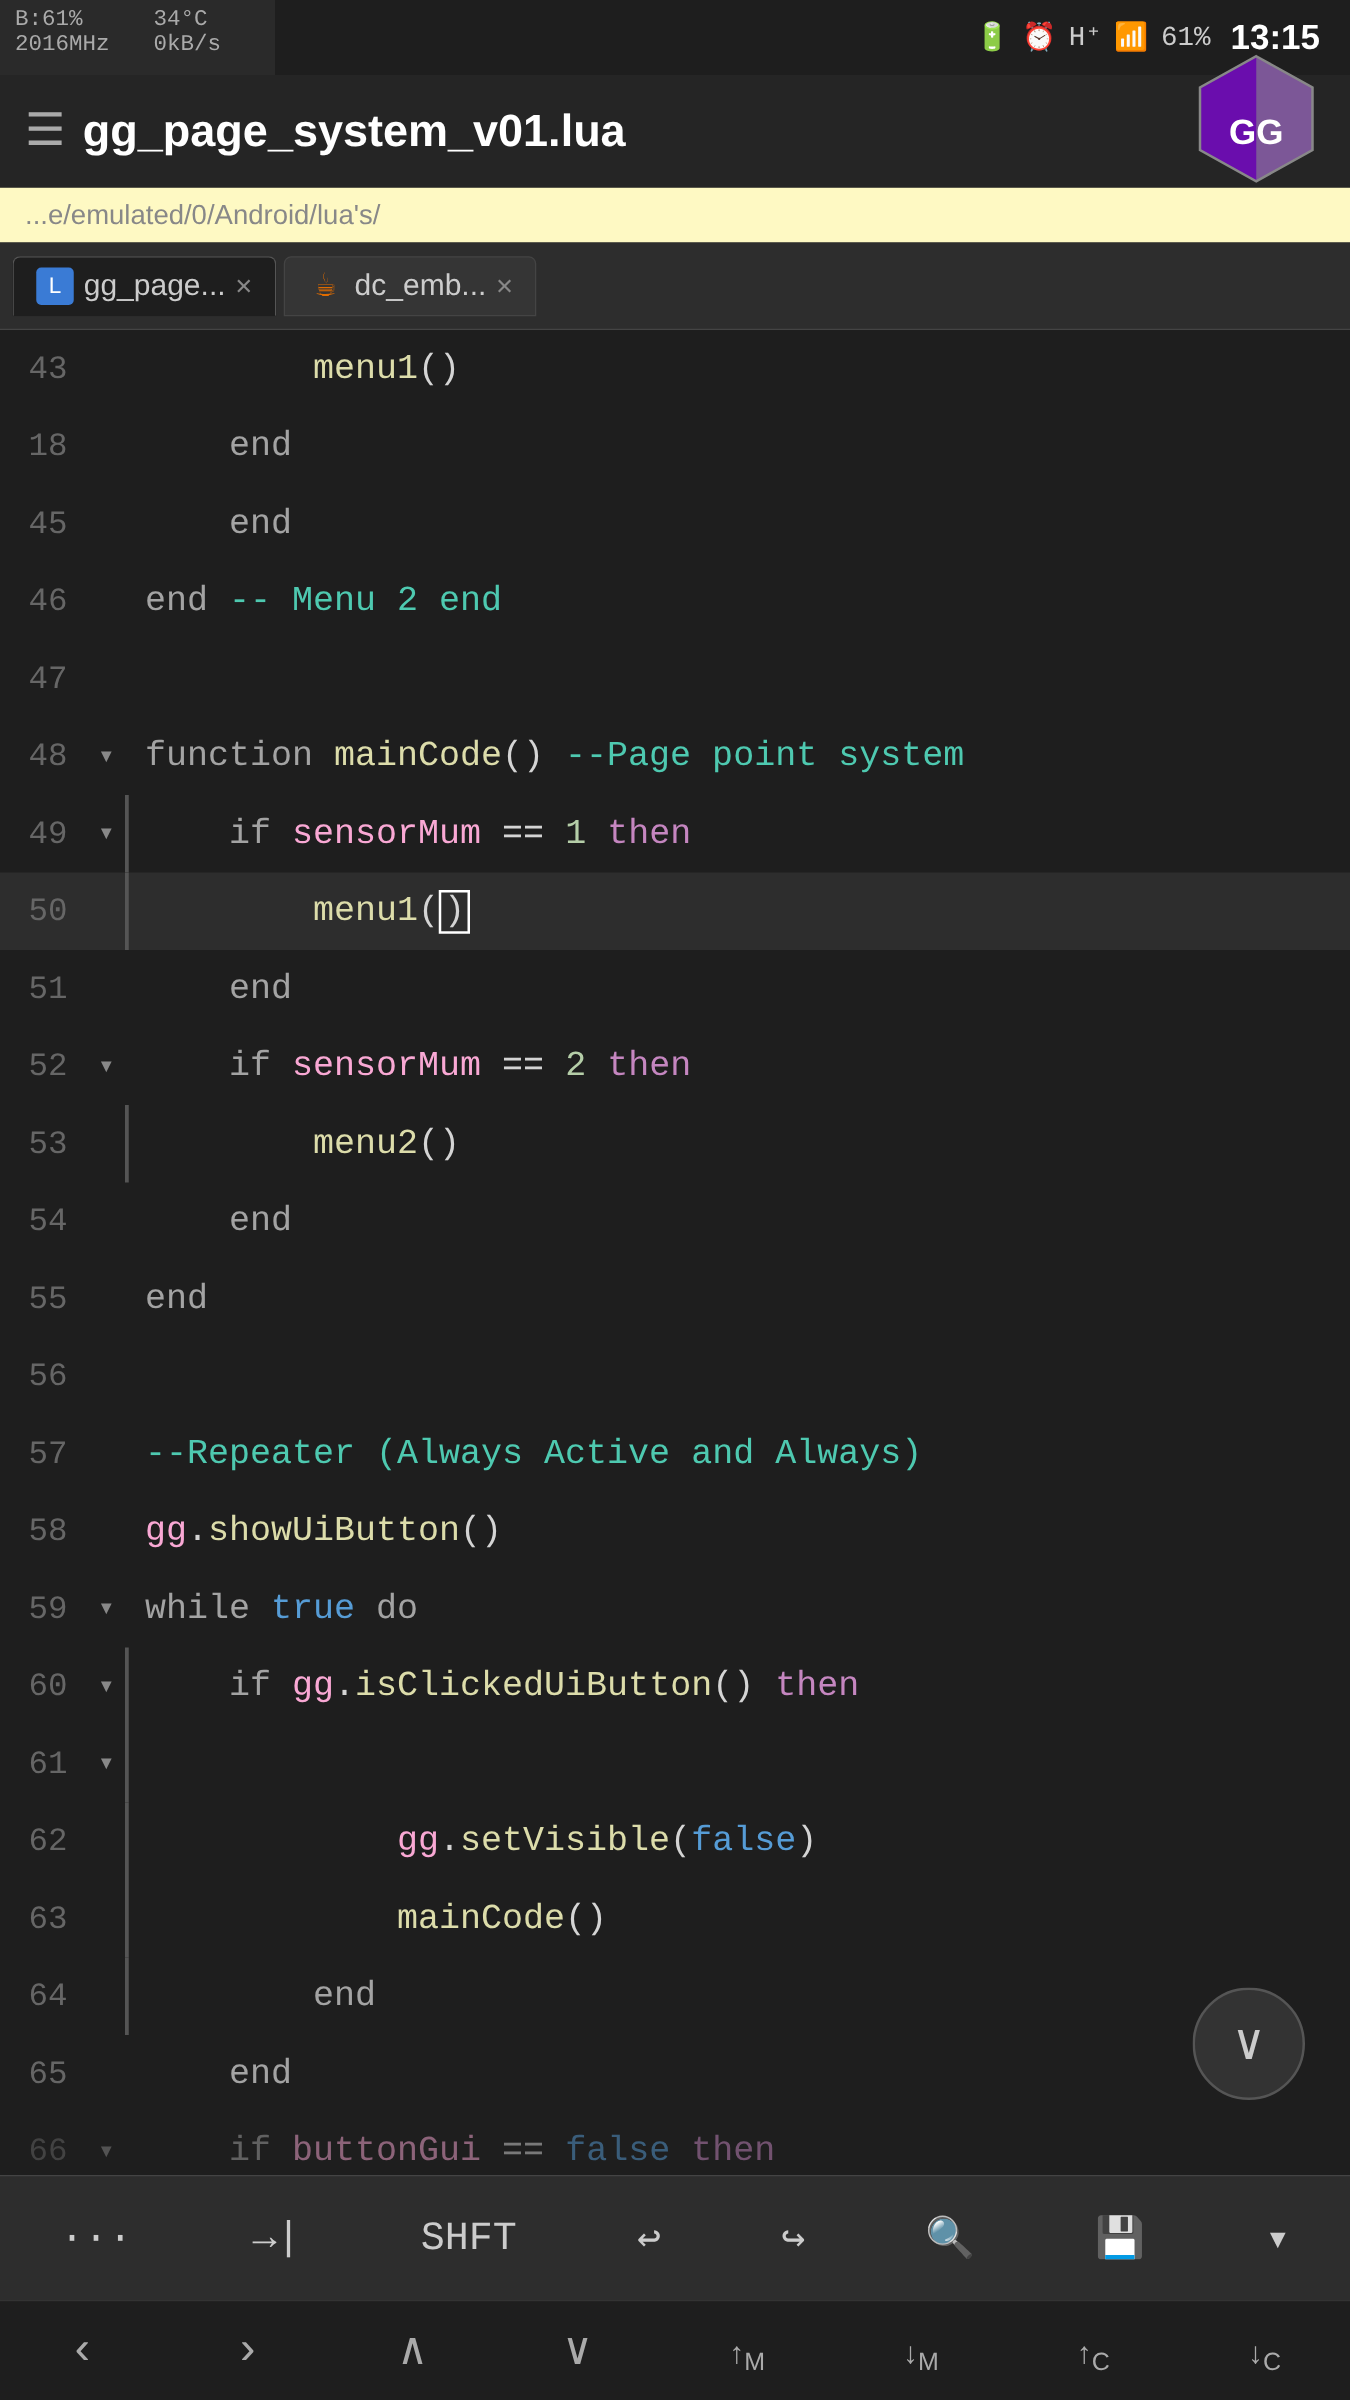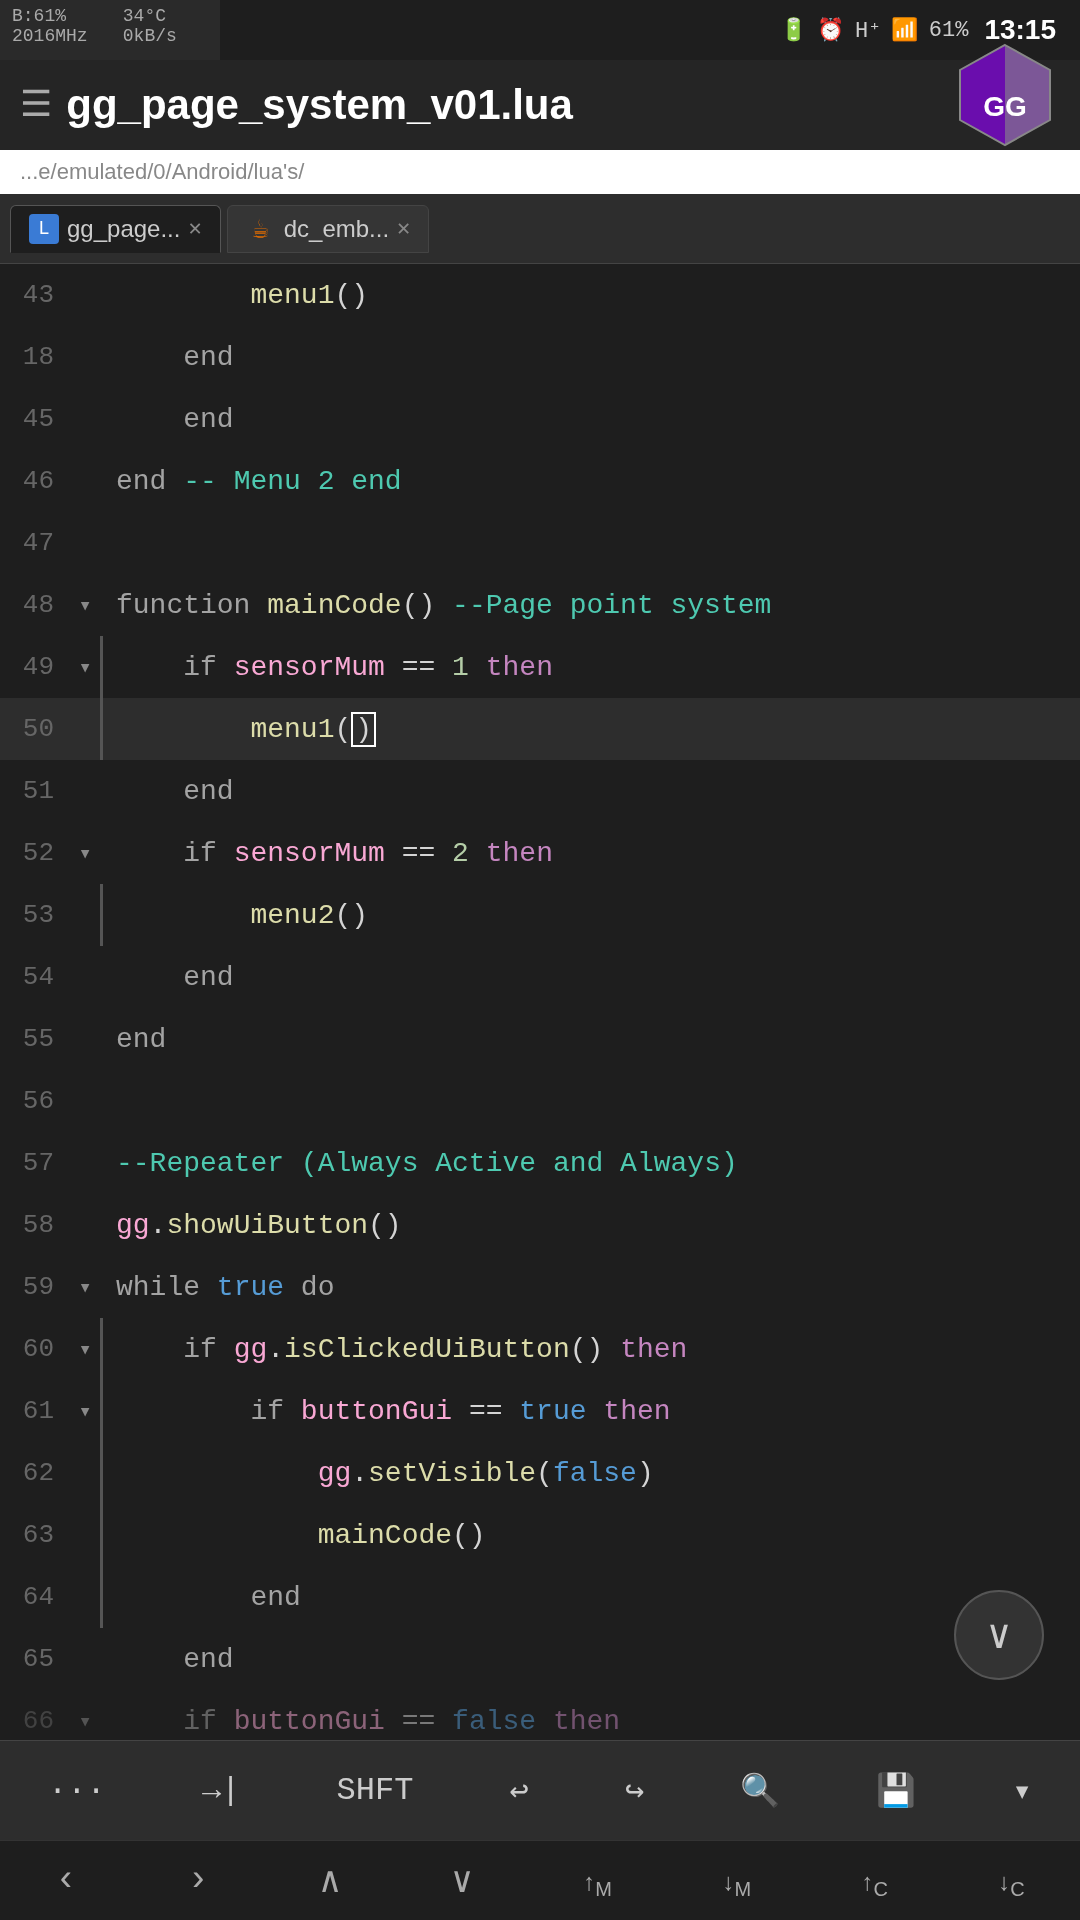--- a/index.html
+++ b/index.html
@@ -65,21 +65,21 @@
       gap: 14px;
       position: relative;
     }
     .title-bar .hamburger {
       font-size: 36px;
       color: #aaa;
       cursor: pointer;
     }
     .title-text {
       font-family: sans-serif;
-      font-size: 42px;
+      font-size: 36px;
       color: #fff;
       font-weight: bold;
       flex: 1;
     }
     .title-bar .edit-icon {
       font-size: 34px;
       color: #ccc;
       cursor: pointer;
     }
     .title-bar .more-icon {
@@ -94,21 +94,21 @@
       right: 20px;
       top: -20px;
       width: 110px;
       height: 110px;
     }
 
     
     .subtitle-bar {
       width: 100%;
       height: 44px;
-      background: #ffffff;
+      background: #fef9c3;
       padding: 0 20px;
       display: flex;
       align-items: center;
     }
     .subtitle-text {
       font-family: sans-serif;
       font-size: 22px;
       color: #888;
     }
 
@@ -480,21 +480,20 @@
     <span class="line-number">60</span>
     <span class="fold-arrow" style="color:#888;font-size:22px;">▾</span>
     <span class="fold-bar has-bar"></span>
     <span class="code-content">    <span class="c-keyword">if</span> <span class="c-var">gg</span><span class="c-punct">.</span><span class="c-method">isClickedUiButton</span><span class="c-punct">()</span> <span class="c-then">then</span></span>
   </div>
 
   <div class="code-line">
     <span class="line-number">61</span>
     <span class="fold-arrow" style="color:#888;font-size:22px;">▾</span>
     <span class="fold-bar has-bar"></span>
-    <span class="code-content">        <span class="c-keyword">if</span> <span class="c-var">buttonGui</span> <span class="c-operator">==</span> <span class="c-bool">true</span> <span class="c-then">then</span></span>
   </div>
 
   <div class="code-line">
     <span class="line-number">62</span>
     <span class="fold-arrow"></span>
     <span class="fold-bar has-bar"></span>
     <span class="code-content">            <span class="c-var">gg</span><span class="c-punct">.</span><span class="c-method">setVisible</span><span class="c-punct">(</span><span class="c-bool">false</span><span class="c-punct">)</span></span>
   </div>
 
   <div class="code-line">

